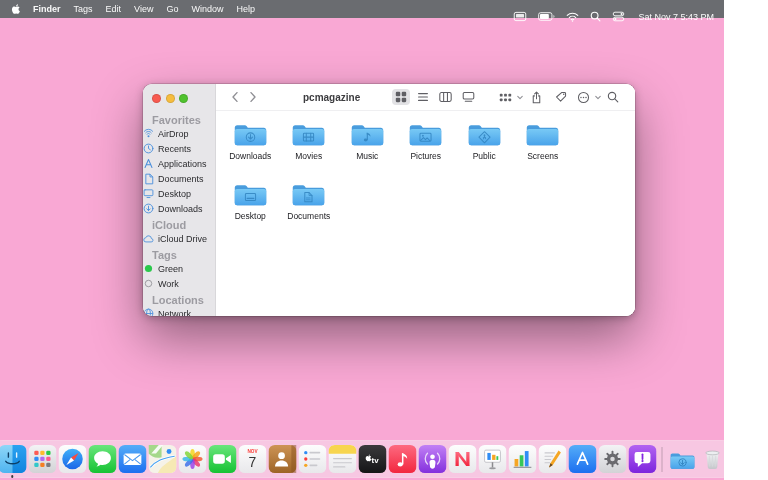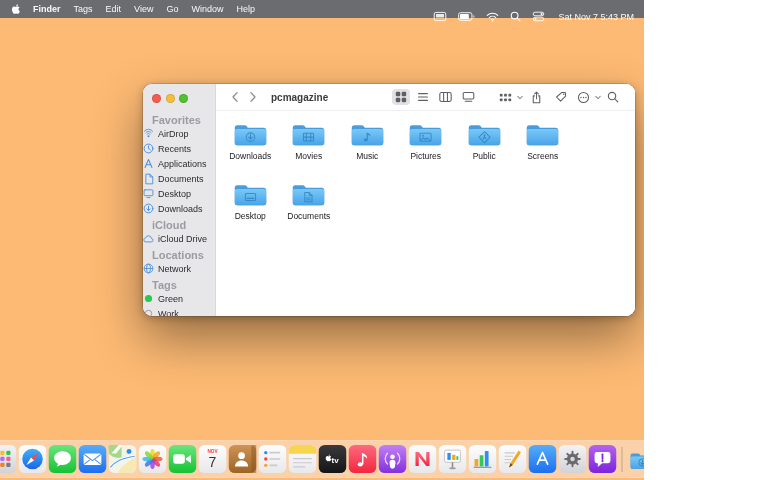--- a/index.html
+++ b/index.html
@@ -1,17 +1,17 @@
 <!DOCTYPE html>
 <html><head>
 <meta charset="utf-8">
 <style>
   html,body{margin:0;padding:0;}
   body{font-family:"Liberation Sans","DejaVu Sans",sans-serif;-webkit-font-smoothing:antialiased;cursor:default;}
-  .screen{position:relative;width:644px;height:480px;background:#fdba74;overflow:hidden;user-select:none;}
+  .screen{position:relative;width:724px;height:480px;background:#f9a8d4;overflow:hidden;user-select:none;}
 
   
   .menubar{position:absolute;top:0;left:0;right:0;height:18px;background:#6a6c70;display:flex;align-items:center;padding:0 10px;color:rgba(255,255,255,.96);font-size:9px;}
   .apple{display:flex;align-items:center;margin-right:13px;}
   .apple svg{display:block;}
   .menus{display:flex;align-items:center;gap:13px;}
   .menu-item{white-space:nowrap;}
   .menu-item.bold{font-weight:700;}
   .status{margin-left:auto;display:flex;align-items:center;gap:11px;margin-top:15px;}
   .status-icon{display:flex;align-items:center;color:#fff;}
@@ -31,21 +31,21 @@
   .sb-item{height:15px;display:flex;align-items:center;gap:4px;}
   .sb-icon{width:11px;display:flex;justify-content:center;color:#4a8fdc;}
   .sb-label{font-size:9px;color:#2b2b2e;white-space:nowrap;}
 
   .win-main{position:absolute;left:73px;top:0;right:0;bottom:0;background:#fff;}
   .toolbar{position:absolute;top:0;left:0;right:0;height:26px;background:#fff;border-bottom:1px solid #efeff1;}
   .tb-abs{position:absolute;top:0;height:26px;display:flex;align-items:center;}
   .tb-btn{display:flex;align-items:center;justify-content:center;color:#5f5f64;padding:2px 3px;border-radius:4px;}
   .tb-btn.nav{color:#8e8e93;}
   .tb-btn.active{background:#e2e2e5;}
-  .win-title{font-size:10px;font-weight:700;color:#3c3c3f;white-space:nowrap;}
+  .win-title{font-size:10px;font-weight:700;color:#3c3c3f;white-space:nowrap;margin-left:32px;}
   .view-group{display:flex;gap:4px;align-items:center;}
   .chev-sm{margin-left:2px;color:#8e8e93;display:flex;align-items:center;}
 
   .content{position:absolute;top:27px;left:0;right:0;bottom:0;background:#fff;padding:10px 5px 0 5px;box-sizing:border-box;}
   .folder-grid{display:flex;flex-wrap:wrap;}
   .folder-item{width:58.5px;height:60px;display:flex;flex-direction:column;align-items:center;}
   .folder-icon{width:37px;height:28px;}
   .folder-icon svg{display:block;}
   .folder-label{font-size:8.5px;color:#222226;margin-top:2px;text-align:center;white-space:nowrap;}
 
@@ -255,49 +255,49 @@
             <div class="sb-item">
               <span class="sb-icon">
                 <svg width="12" height="10" viewBox="0 0 15 11" fill="none" stroke="currentColor" stroke-width="1.2" stroke-linejoin="round">
                   <path d="M4 9.5a2.8 2.8 0 0 1-.3-5.6 4 4 0 0 1 7.8 1 2.3 2.3 0 0 1-.4 4.6z"></path>
                 </svg>
               </span>
               <span class="sb-label">iCloud Drive</span>
             </div>
           </div>
           <div class="sb-section">
+            <div class="sb-header">Tags</div>
+            <div class="sb-item">
+              <span class="sb-icon" style="color: rgb(43, 200, 76);">
+                <svg width="9" height="9" viewBox="0 0 10 10">
+                  <circle cx="5" cy="5" r="4" fill="currentColor"></circle>
+                </svg>
+              </span>
+              <span class="sb-label">Green</span>
+            </div>
+            <div class="sb-item">
+              <span class="sb-icon" style="color: rgb(155, 155, 160);">
+                <svg width="9" height="9" viewBox="0 0 10 10" fill="none">
+                  <circle cx="5" cy="5" r="3.6" stroke="currentColor" stroke-width="1.1"></circle>
+                </svg>
+              </span>
+              <span class="sb-label">Work</span>
+            </div>
+          </div>
+          <div class="sb-section">
             <div class="sb-header">Locations</div>
             <div class="sb-item">
               <span class="sb-icon">
                 <svg width="11" height="11" viewBox="0 0 14 14" fill="none" stroke="currentColor" stroke-width="1.1">
                   <circle cx="7" cy="7" r="5.6"></circle>
                   <ellipse cx="7" cy="7" rx="2.5" ry="5.6"></ellipse>
                   <path d="M1.4 7h11.2"></path>
                 </svg>
               </span>
               <span class="sb-label">Network</span>
-            </div>
-          </div>
-          <div class="sb-section">
-            <div class="sb-header">Tags</div>
-            <div class="sb-item">
-              <span class="sb-icon" style="color: rgb(43, 200, 76);">
-                <svg width="9" height="9" viewBox="0 0 10 10">
-                  <circle cx="5" cy="5" r="4" fill="currentColor"></circle>
-                </svg>
-              </span>
-              <span class="sb-label">Green</span>
-            </div>
-            <div class="sb-item">
-              <span class="sb-icon" style="color: rgb(155, 155, 160);">
-                <svg width="9" height="9" viewBox="0 0 10 10" fill="none">
-                  <circle cx="5" cy="5" r="3.6" stroke="currentColor" stroke-width="1.1"></circle>
-                </svg>
-              </span>
-              <span class="sb-label">Work</span>
             </div>
           </div>
         </div>
     </div>
 
     <div class="win-main">
       <div class="toolbar">
         <span class="tb-abs" style="left:12px;">
             <span class="tb-btn nav">
               <svg width="8" height="12" viewBox="0 0 10 14" fill="none">

